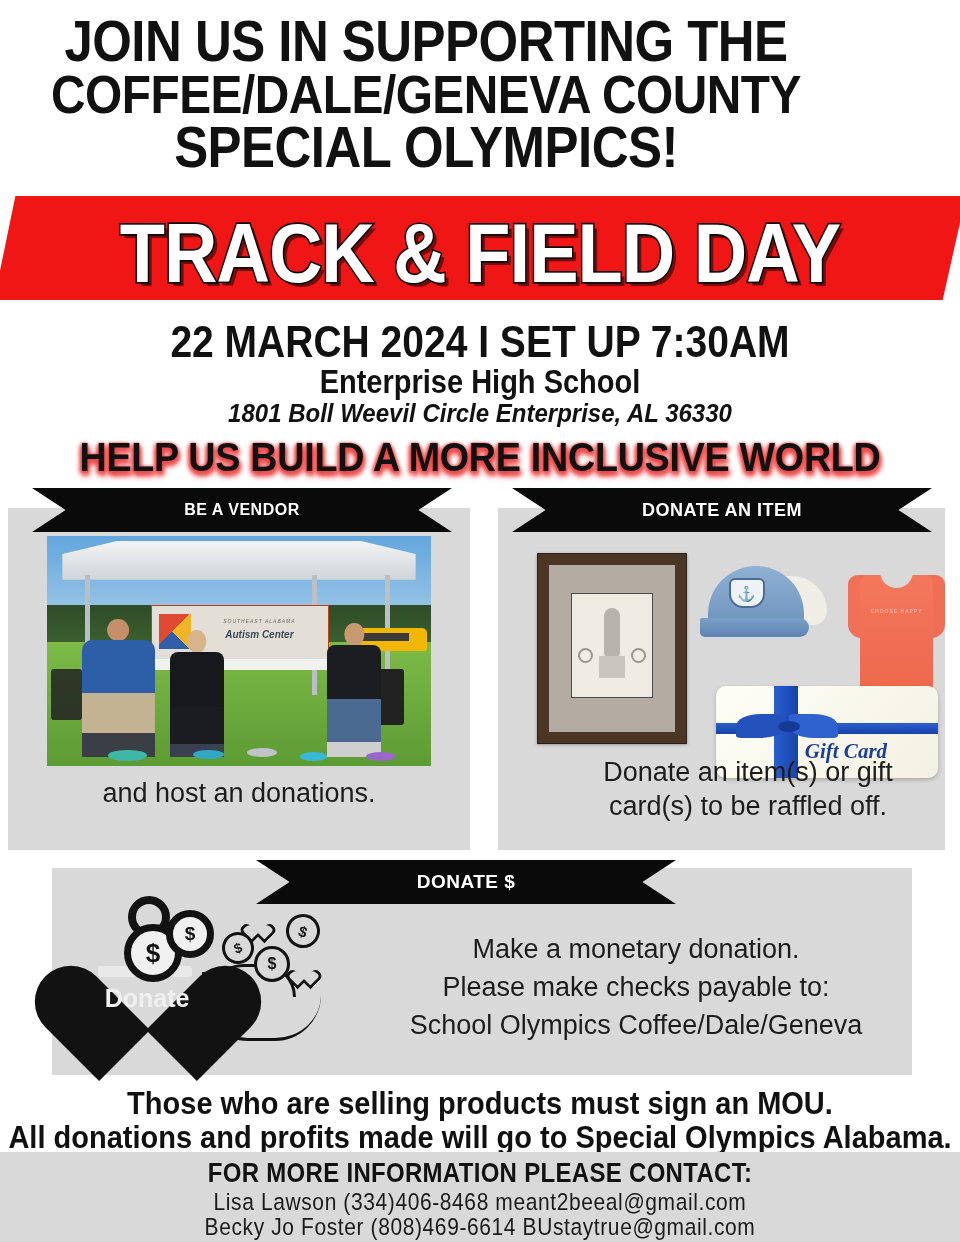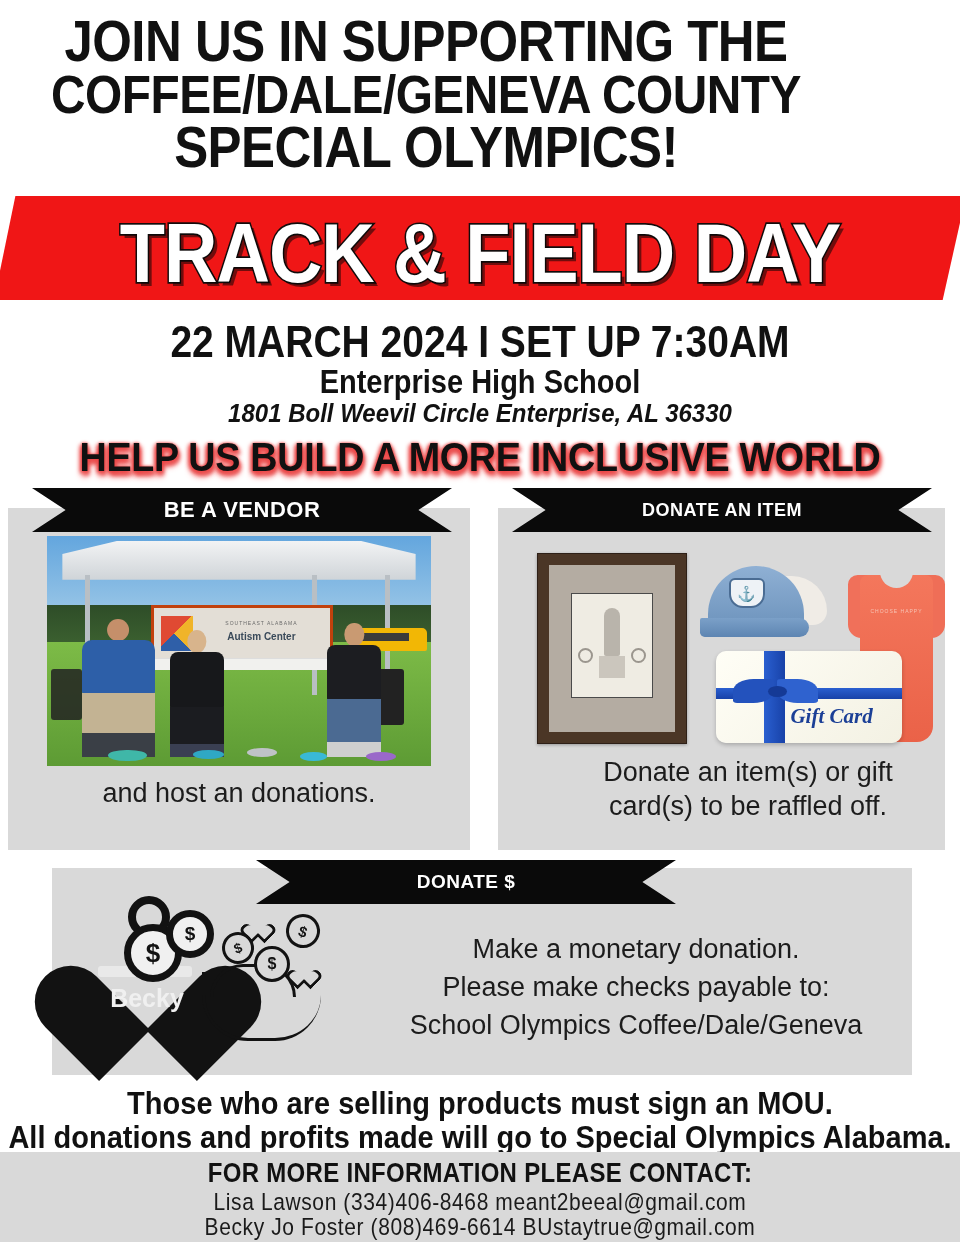--- a/index.html
+++ b/index.html
@@ -68,38 +68,38 @@
   #panel-money  { left:52px;  top:868px; width:860px;  height:207px; }
 
   
   .ribbon {
     position:absolute; background:#0a0a0a; color:#fff;
     display:flex; align-items:center; justify-content:center;
     font-weight:bold; letter-spacing:0.5px;
     clip-path: polygon(0% 0%, 100% 0%, 92% 50%, 100% 100%, 0% 100%, 8% 50%);
     filter: drop-shadow(2px 3px 2px rgba(0,0,0,0.35));
   }
-  #ribbon-vendor { left:32px;  top:488px; width:420px; height:44px; font-size:22px; }
+  #ribbon-vendor { left:32px;  top:488px; width:420px; height:44px; font-size:16px; }
   #ribbon-item   { left:512px; top:488px; width:420px; height:44px; font-size:18px; }
   #ribbon-money  { left:256px; top:860px; width:420px; height:44px; font-size:19px; }
 
   
   .photo { position:absolute; overflow:hidden; background:#8fbf4f; }
   #vendor-photo { left:47px; top:536px; width:384px; height:230px; }
   .vp-sky   { position:absolute; left:0; top:0; width:100%; height:44%; background:linear-gradient(#63a6de,#a9cfe9); }
   .vp-trees { position:absolute; left:0; top:30%; width:100%; height:18%;
               background:linear-gradient(#2e4d28,#3c6130); }
   .vp-grass { position:absolute; left:0; top:46%; width:100%; height:54%;
               background:linear-gradient(#7dbb47,#5d9b34); }
   .vp-tent-top { position:absolute; left:4%; top:2%; width:92%; height:17%;
               background:linear-gradient(#f2f3f4,#cfd4d8);
               clip-path:polygon(0% 34%, 16% 0%, 84% 0%, 100% 34%, 100% 100%, 0% 100%); }
   .vp-pole { position:absolute; width:5px; background:#b9bfc4; }
   .vp-banner { position:absolute; left:27%; top:30%; width:46%; height:23%;
-              background:#e3ded6; border:3px solid #c2410c; }
+              background:#e3ded6; border:1px solid #c2410c;font-style:italic; }
   .vp-banner .b1 { position:absolute; left:26%; top:22%; width:70%; text-align:center;
               font-size:5px; letter-spacing:1px; color:#6b6b6b; }
   .vp-banner .b2 { position:absolute; left:26%; top:44%; width:70%; text-align:center;
               font-size:10px; color:#3a4a5a; font-weight:bold; }
   .vp-logo { position:absolute; left:4%; top:16%; width:18%; height:66%;
               background:
                 linear-gradient(135deg,#e04a33 0 45%, transparent 45%),
                 linear-gradient(45deg,#2f5fa8 0 45%, transparent 45%),
                 #f0b429; }
   .vp-table { position:absolute; left:27%; top:53%; width:46%; height:5%;
@@ -148,23 +148,23 @@
       background:linear-gradient(180deg,#f4775c,#ea6248); border-radius:8px 8px 16px 16px; }
   #tshirt .sl-l { position:absolute; left:0; top:10%; width:26%; height:34%;
       background:#f0705a; border-radius:10px 4px 12px 14px; }
   #tshirt .sl-r { position:absolute; right:0; top:10%; width:26%; height:34%;
       background:#ef6e57; border-radius:4px 10px 14px 12px; }
   #tshirt .collar { position:absolute; left:33%; top:7%; width:34%; height:10%;
       background:#d9d9d9; border-radius:0 0 20px 20px; }
   #tshirt .slogan { position:absolute; left:18%; top:28%; width:64%; text-align:center;
       font-size:5px; letter-spacing:1px; color:#f7c3b4; }
 
-  #giftcard { position:absolute; left:716px; top:651px; width:186px; height:92px;
+  #giftcard { position:absolute; left:716px; top:686px; width:186px; height:92px;
       background:linear-gradient(135deg,#fffef6,#f3f1e3); border-radius:10px;
-      box-shadow:0 2px 4px rgba(0,0,0,.22); overflow:hidden; }
+      box-shadow:0 2px 4px rgba(0,0,0,.22); overflow:hidden;padding-left:36px; }
   #giftcard .rib-h { position:absolute; left:0; top:40%; width:100%; height:12%;
       background:linear-gradient(180deg,#2a5fd0,#1842a8); }
   #giftcard .rib-v { position:absolute; left:26%; top:0; width:11%; height:100%;
       background:linear-gradient(90deg,#2a5fd0,#1842a8); }
   #giftcard .bow-l { position:absolute; left:9%; top:30%; width:22%; height:26%;
       background:#2352bd; border-radius:50% 10% 50% 10%; }
   #giftcard .bow-r { position:absolute; left:33%; top:30%; width:22%; height:26%;
       background:#2f62cf; border-radius:10% 50% 10% 50%; }
   #giftcard .bow-k { position:absolute; left:28%; top:38%; width:10%; height:12%;
       background:#153a96; border-radius:50%; }
@@ -355,21 +355,21 @@
 <div class="caption" id="cap-item">
   <div>Donate an item(s) or gift</div>
   <div>card(s) to be raffled off.</div>
 </div>
 
 <div class="panel" id="panel-money"></div>
 
 <div id="donate-icon">
   <div class="di-heart"></div>
   <div class="di-slot"></div>
-  <div class="di-word">Becky</div>
+  <div class="di-word">Donate</div>
   <div class="di-ring" style="left:56px; top:8px; width:26px; height:26px;"></div>
   <div class="di-coin" style="left:52px; top:36px; width:44px; height:44px; font-size:26px;">$</div>
   <div class="di-coin" style="left:94px; top:22px; width:34px; height:34px; font-size:19px;">$</div>
   <div class="di-coin-o" style="left:150px; top:44px; width:26px; height:26px; font-size:14px; transform:rotate(-20deg);">$</div>
   <div class="di-coin-o" style="left:182px; top:58px; width:30px; height:30px; font-size:16px;">$</div>
   <div class="di-coin-o" style="left:214px; top:26px; width:28px; height:28px; font-size:15px; transform:rotate(18deg);">$</div>
   <div class="di-hrt" style="left:176px; top:28px;"></div>
   <div class="di-hrt" style="left:222px; top:74px;"></div>
   <div class="di-thumb"></div>
   <div class="di-hand"></div>

